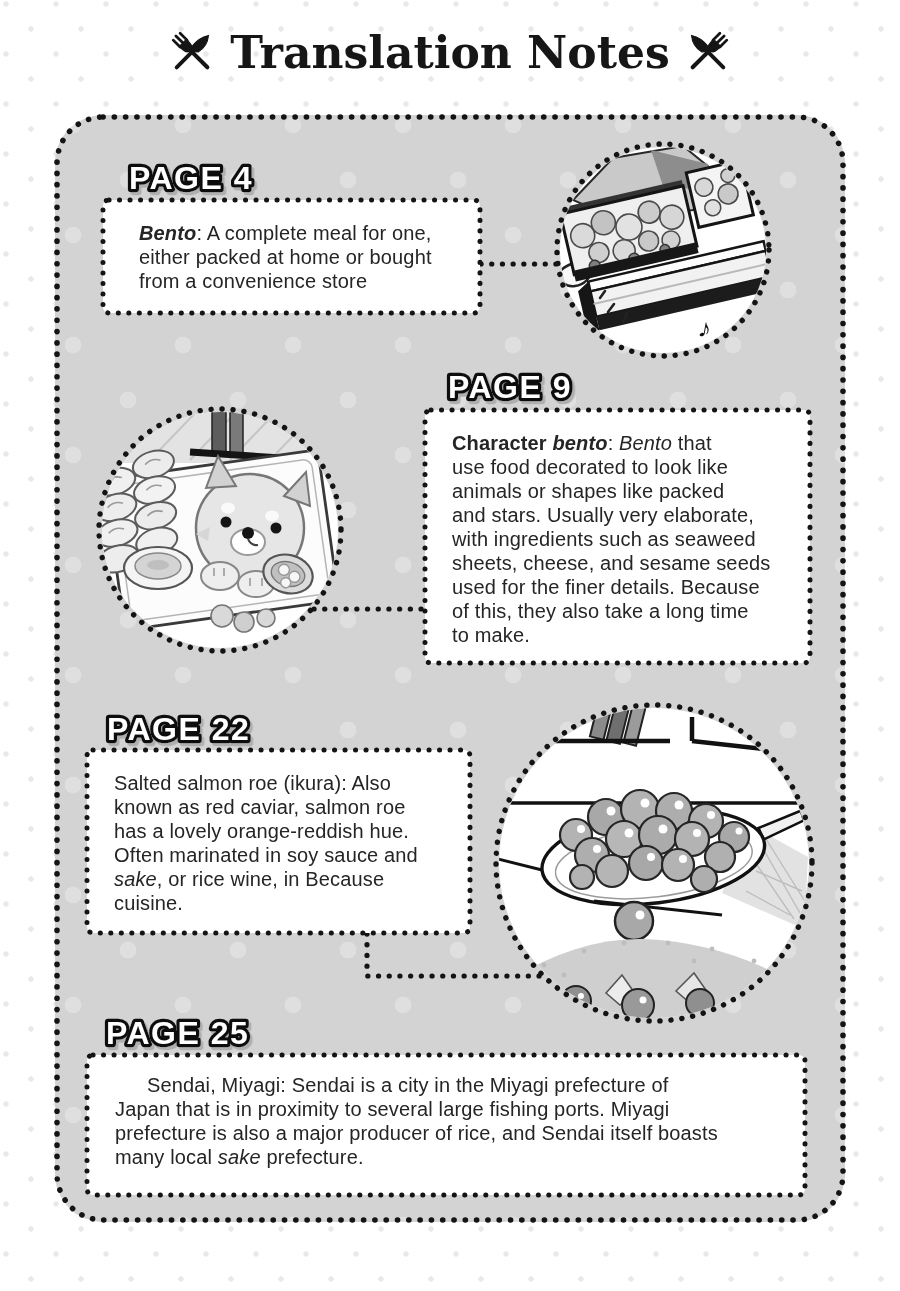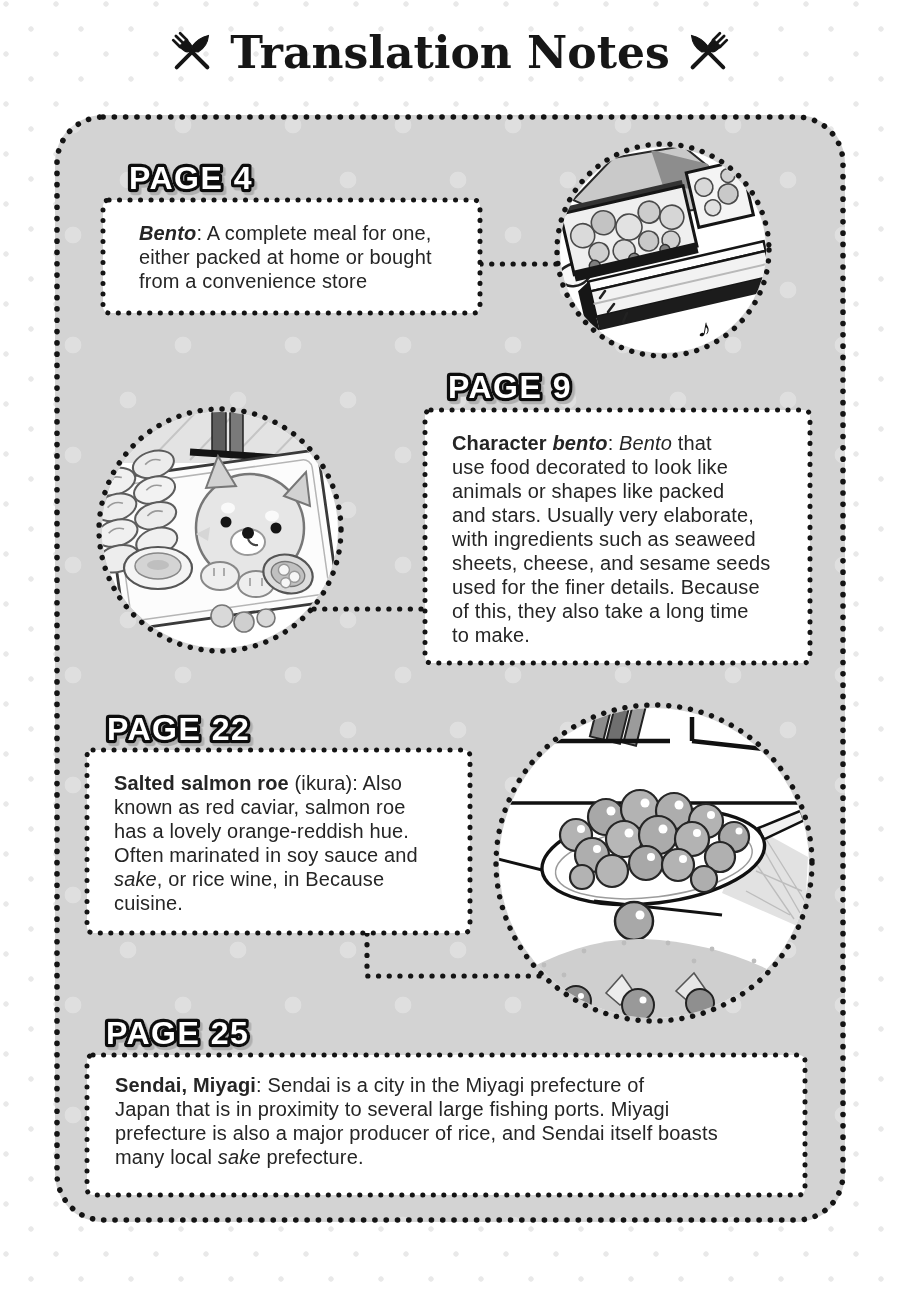--- a/index.html
+++ b/index.html
@@ -292,24 +292,24 @@
 from a convenience store</span></div>
   <div class="note-text" style="left:452px; top:431px; width:345px;"><span style="font-weight: 700; text-align: right;">Character </span><span style="font-weight: 700; font-style: italic;">bento</span><span>: </span><span style="font-style: italic;">Bento</span><span> that
 use food decorated to look like
 animals or shapes like packed
 and stars. Usually very elaborate,
 with ingredients such as seaweed
 sheets, cheese, and sesame seeds
 used for the finer details. Because
 of this, they also take a long time
 to make.</span></div>
-  <div class="note-text" style="left:114px; top:771px; width:345px;"><span style="font-weight: 700;">Salted salmon roe</span><span> (</span><span style="">ikura</span><span>): Also
+  <div class="note-text" style="left:114px; top:771px; width:345px;"><span style="font-weight: 400;">Salted salmon roe</span><span> (</span><span style="">ikura</span><span>): Also
 known as red caviar, salmon roe
 has a lovely orange-reddish hue.
 Often marinated in soy sauce and
 </span><span style="font-style: italic;">sake</span><span>, or rice wine, in Because
 cuisine.</span></div>
-  <div class="note-text" style="left:115px; top:1073px; width:675px;"><span style="font-weight: 700;">Sendai, Miyagi</span><span>: Sendai is a city in the Miyagi prefecture of
+  <div class="note-text" style="left:115px; top:1073px; width:675px;"><span style="font-weight: 400; margin-left: 32px;">Sendai, Miyagi</span><span>: Sendai is a city in the Miyagi prefecture of
 Japan that is in proximity to several large fishing ports. Miyagi
 prefecture is also a major producer of rice, and Sendai itself boasts
 many local </span><span style="font-style: italic;">sake</span><span> prefecture.</span></div>
 
 </div>
 
 </body></html>

